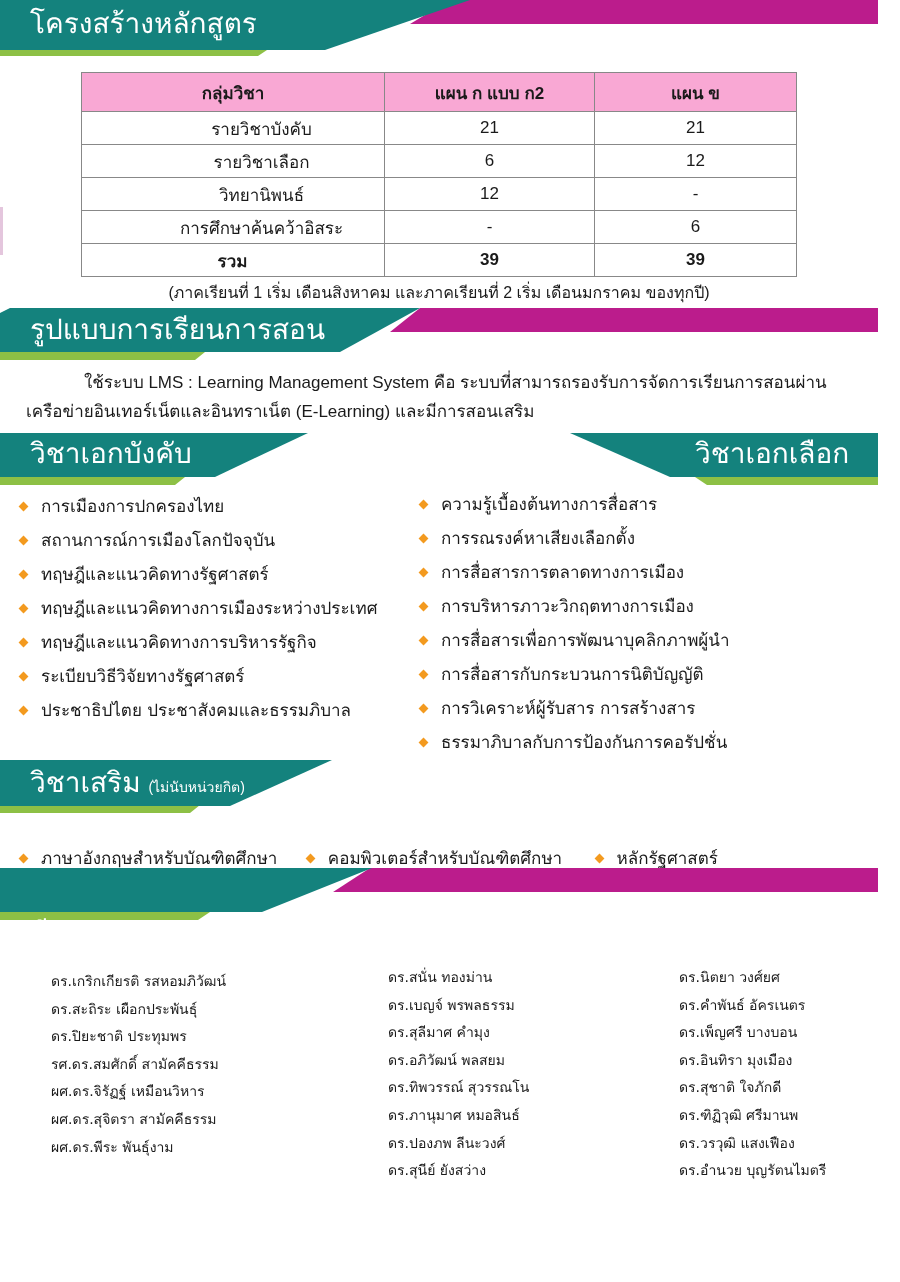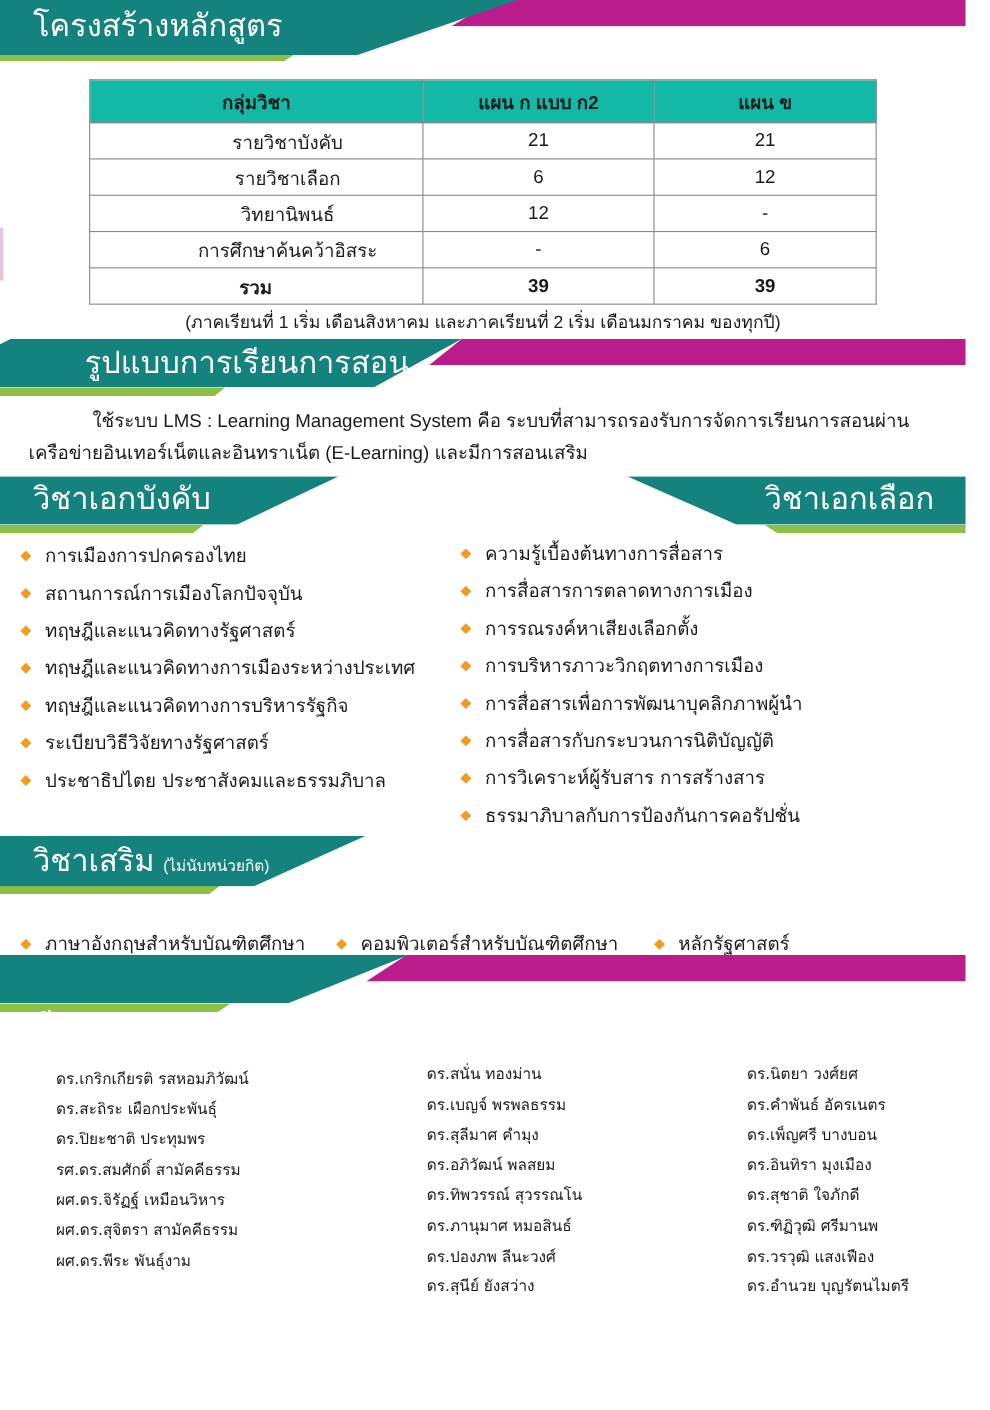--- a/index.html
+++ b/index.html
@@ -16,21 +16,21 @@
     position: absolute; left: 30px; top: 4px; color: #ffffff;
     font-family: "Liberation Sans", sans-serif; font-size: 28px; line-height: 40px; white-space: nowrap;
   }
   .banner .title small { font-size: 14px; }
 
   table.curr {
     position: absolute; left: 81px; top: 72px; width: 716px;
     border-collapse: collapse; font-family: "Liberation Sans", sans-serif; font-size: 17px;
   }
   table.curr th {
-    background: #14b8a6; font-weight: bold; height: 36px; border: 1px solid #888;
+    background: #f9a8d4; font-weight: bold; height: 36px; border: 1px solid #888;
     font-size: 17px;
   }
   table.curr td { height: 30px; border: 1px solid #888; text-align: center; }
   table.curr td.lbl { text-align: center; padding-left: 58px; }
   table.curr tr.total td { font-weight: bold; }
   table.curr tr.total td.lbl { text-align: center; padding-left: 0; }
   .note {
     position: absolute; left: 0; width: 878px; top: 280px; text-align: center;
     font-family: "Liberation Sans", sans-serif; font-size: 16px;
   }
@@ -102,21 +102,21 @@
     </tr>
   </tbody>
 </table>
 
 <div class="note">(ภาคเรียนที่ 1 เริ่ม เดือนสิงหาคม และภาคเรียนที่ 2 เริ่ม เดือนมกราคม ของทุกปี)</div>
 
 <div class="banner" style="top:308px;">
   <div class="magenta" style="clip-path: polygon(420px 0, 878px 0, 878px 24px, 390px 24px);"></div>
   <div class="green" style="width:205px; top:44px; height:8px; clip-path: polygon(0 0,205px 0,195px 8px,0 8px);"></div>
   <div class="teal" style="width:420px; clip-path: polygon(10px 0, 420px 0, 340px 44px, 0 44px, 0 5px);"></div>
-  <div class="title" style="top:2px;margin-left:47px;">รูปแบบการเรียนการสอน</div>
+  <div class="title" style="top:2px;">รูปแบบการเรียนการสอน</div>
 </div>
 
 <div class="para">
   <div><span class="indent"></span><span>ใช้ระบบ LMS : Learning Management System คือ ระบบที่สามารถรองรับการจัดการเรียนการสอนผ่าน</span></div>
   <div>เครือข่ายอินเทอร์เน็ตและอินทราเน็ต (E-Learning) และมีการสอนเสริม</div>
 </div>
 
 <div class="banner" style="top:433px; width:310px;">
   <div class="green" style="width:185px; top:44px; height:8px; clip-path: polygon(0 0,185px 0,175px 8px,0 8px);"></div>
   <div class="teal" style="width:308px; height:44px; clip-path: polygon(0 0, 308px 0, 215px 44px, 0 44px);"></div>
@@ -134,22 +134,22 @@
   <li><span class="diamond"></span><span>สถานการณ์การเมืองโลกปัจจุบัน</span></li>
   <li><span class="diamond"></span><span>ทฤษฎีและแนวคิดทางรัฐศาสตร์</span></li>
   <li><span class="diamond"></span><span>ทฤษฎีและแนวคิดทางการเมืองระหว่างประเทศ</span></li>
   <li><span class="diamond"></span><span>ทฤษฎีและแนวคิดทางการบริหารรัฐกิจ</span></li>
   <li><span class="diamond"></span><span>ระเบียบวิธีวิจัยทางรัฐศาสตร์</span></li>
   <li><span class="diamond"></span><span>ประชาธิปไตย ประชาสังคมและธรรมภิบาล</span></li>
 </ul>
 
 <ul class="blist" style="left:418px; top:487px;">
   <li><span class="diamond"></span><span>ความรู้เบื้องต้นทางการสื่อสาร</span></li>
+  <li><span class="diamond"></span><span>การรณรงค์หาเสียงเลือกตั้ง</span></li>
   <li><span class="diamond"></span><span>การสื่อสารการตลาดทางการเมือง</span></li>
-  <li><span class="diamond"></span><span>การรณรงค์หาเสียงเลือกตั้ง</span></li>
   <li><span class="diamond"></span><span>การบริหารภาวะวิกฤตทางการเมือง</span></li>
   <li><span class="diamond"></span><span>การสื่อสารเพื่อการพัฒนาบุคลิกภาพผู้นำ</span></li>
   <li><span class="diamond"></span><span>การสื่อสารกับกระบวนการนิติบัญญัติ</span></li>
   <li><span class="diamond"></span><span>การวิเคราะห์ผู้รับสาร การสร้างสาร</span></li>
   <li><span class="diamond"></span><span>ธรรมาภิบาลกับการป้องกันการคอรัปชั่น</span></li>
 </ul>
 
 <div class="banner" style="top:760px; width:335px;">
   <div class="green" style="width:200px; top:45px; height:8px; clip-path: polygon(0 0,200px 0,190px 8px,0 8px);"></div>
   <div class="teal" style="width:332px; height:46px; clip-path: polygon(0 0, 332px 0, 230px 46px, 0 46px);"></div>

